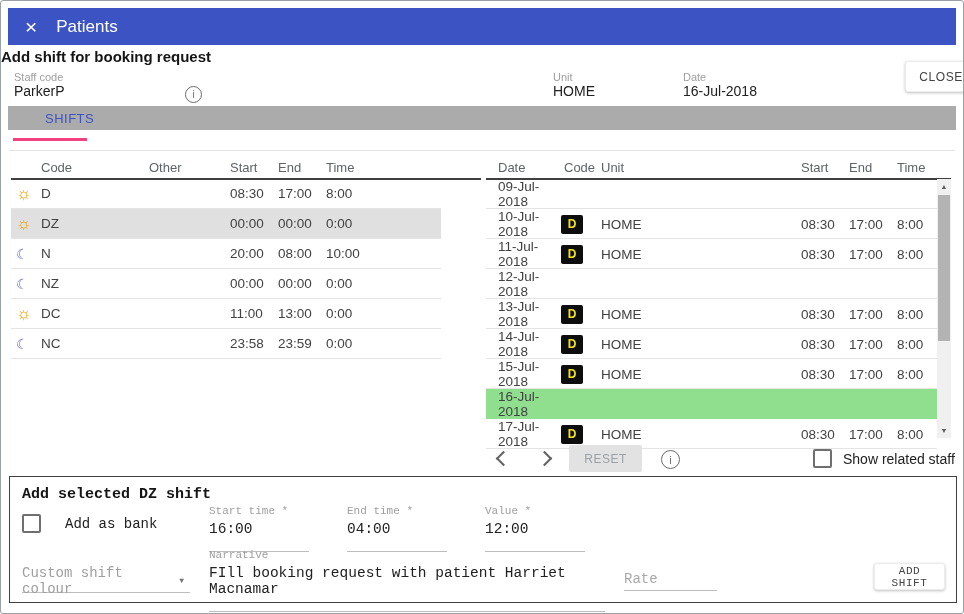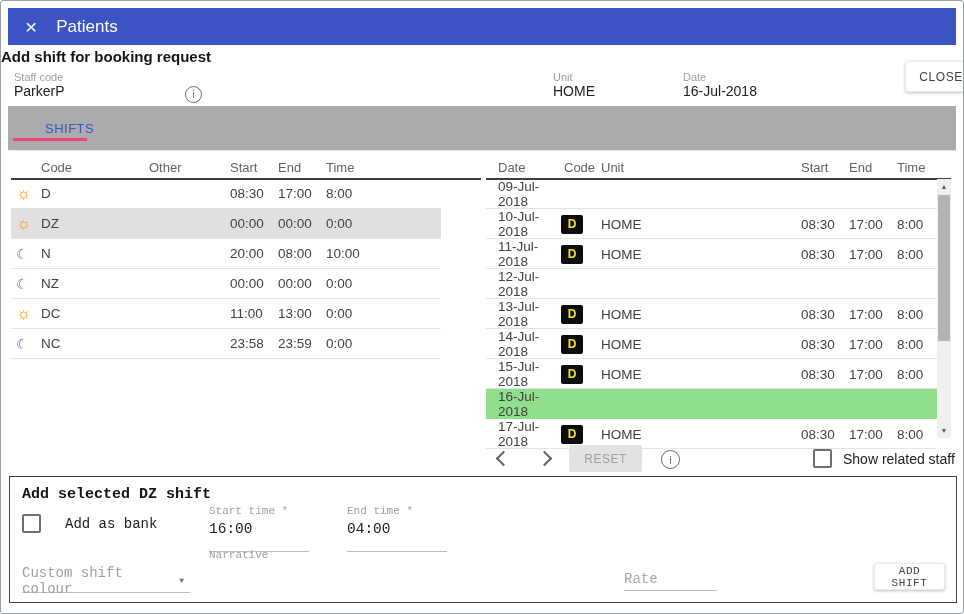--- a/index.html
+++ b/index.html
@@ -16,21 +16,21 @@
   .hfield{position:absolute;top:70px;}
   .flabel{font-size:11px;color:#9e9e9e;line-height:12px;}
   .fvalue{font-size:14px;color:#212121;}
   .f-staffcode{left:13px;} .f-staffname{left:207px;} .f-unit{left:552px;} .f-date{left:682px;}
   .info-circle{width:15px;height:15px;border:1.5px solid #6b6b6b;border-radius:50%;color:#6b6b6b;font-size:10px;display:flex;align-items:center;justify-content:center;font-style:normal;}
   .hdr-info{position:absolute;left:184px;top:85px;}
   .btn-raised{background:#fff;border:1px solid #ececec;border-radius:3px;box-shadow:0 1px 3px rgba(0,0,0,.25);font-family:inherit;font-size:12px;color:#424242;letter-spacing:.6px;cursor:pointer;}
   .close-btn{position:absolute;left:904px;top:60px;width:72px;height:31px;}
 
   
-  .tabbar{position:absolute;left:7px;right:7px;top:105px;height:44px;background:var(--tab-bar,#ababab);display:flex;align-items:center;}
+  .tabbar{position:absolute;left:7px;right:7px;top:105px;height:24px;background:var(--tab-bar,#ababab);display:flex;align-items:center;}
   .tab{margin-left:37px;font-size:13px;letter-spacing:.5px;color:var(--header-blue,#3c53c4);cursor:pointer;}
   .tab-underline{position:absolute;left:12px;top:137px;width:74px;height:3px;background:var(--tab-pink,#f2417e);}
   .divider{position:absolute;left:8px;right:8px;top:149px;height:1px;background:#e3e3e3;}
 
   
   .thead{position:absolute;top:154px;display:grid;align-items:end;height:20px;padding-bottom:3px;border-bottom:2px solid #3f3f3f;font-size:13px;color:#5f6368;}
   .lt-grid{grid-template-columns:30px 108px 81px 48px 48px 1fr;}
   .rt-grid{grid-template-columns:70px 35px 200px 48px 48px 1fr;}
   .lt-head{left:10px;width:470px;}
   .rt-head{left:485px;width:465px;}
@@ -295,28 +295,33 @@
     </div>
 
     <div class="ffield f-start">
       <div class="flabel">Start time *</div>
       <div class="fval">16:00</div>
     </div>
     <div class="ffield f-end">
       <div class="flabel">End time *</div>
       <div class="fval">04:00</div>
     </div>
+    <div class="ffield f-value">
+      <div class="flabel">Value *</div>
+      <div class="fval">12:00</div>
+    </div>
 
     <div class="select-field">
       <span class="ph">Custom shift colour</span>
       <span class="caret">▼</span>
     </div>
 
     <div class="ffield f-narrative">
       <div class="flabel">Narrative</div>
+      <div class="fval">FIll booking request with patient Harriet Macnamar</div>
     </div>
 
     <div class="rate-field">
       <span class="ph">Rate</span>
     </div>
 
     <button class="btn-raised addshift-btn">ADD SHIFT</button>
   </div>
 
 </div>

